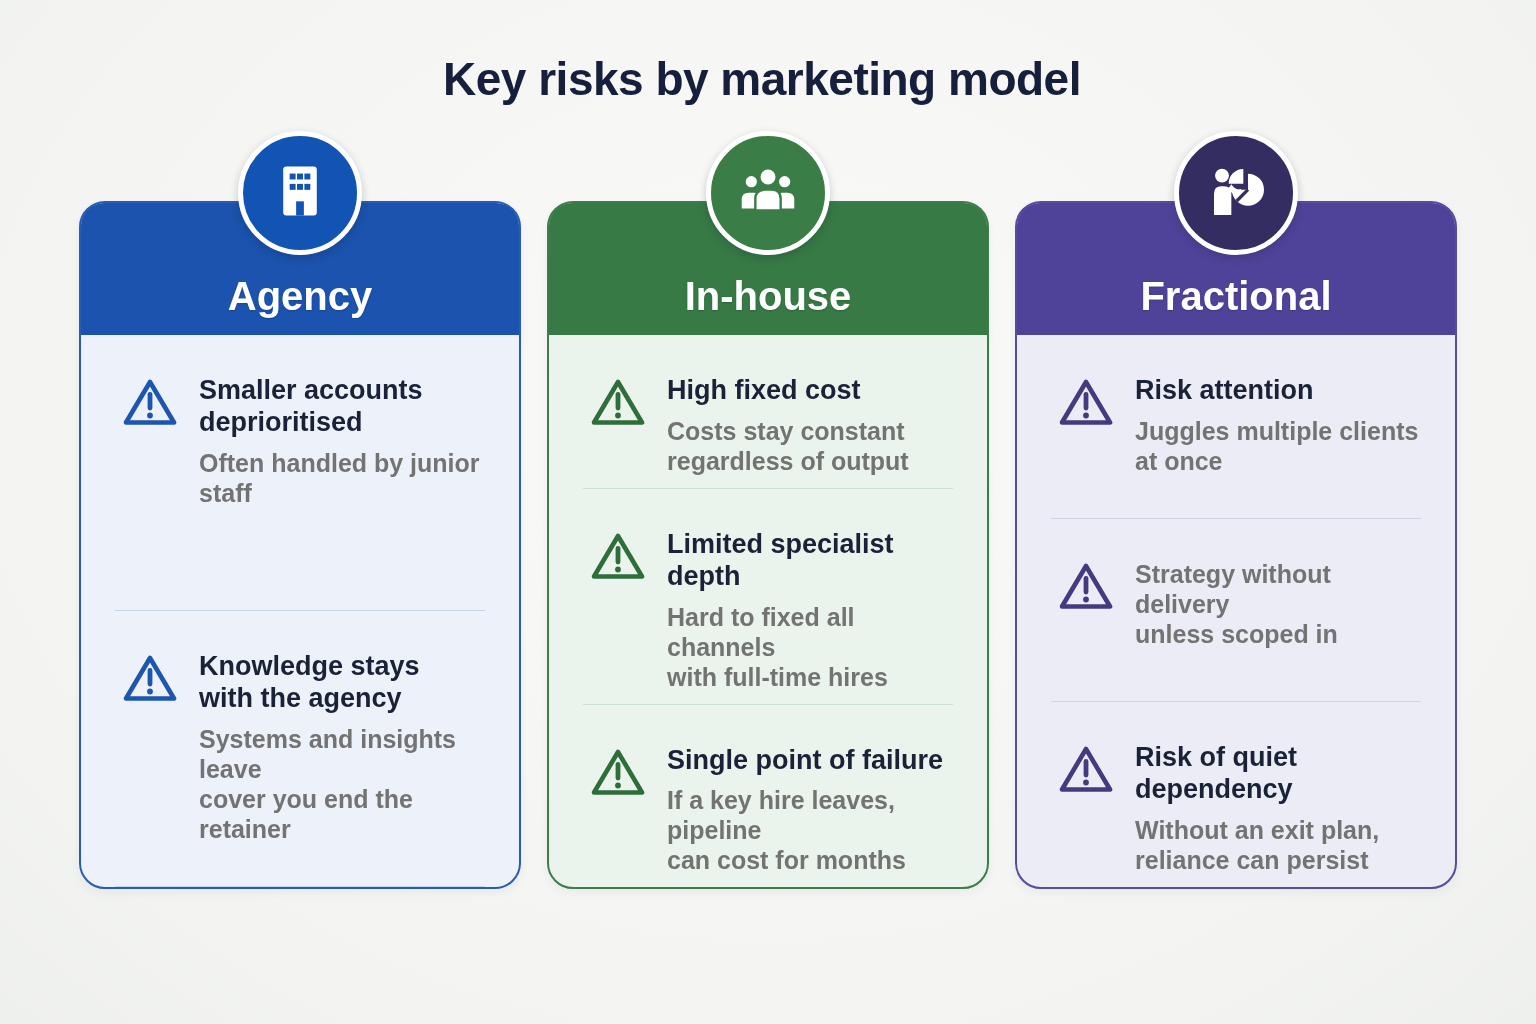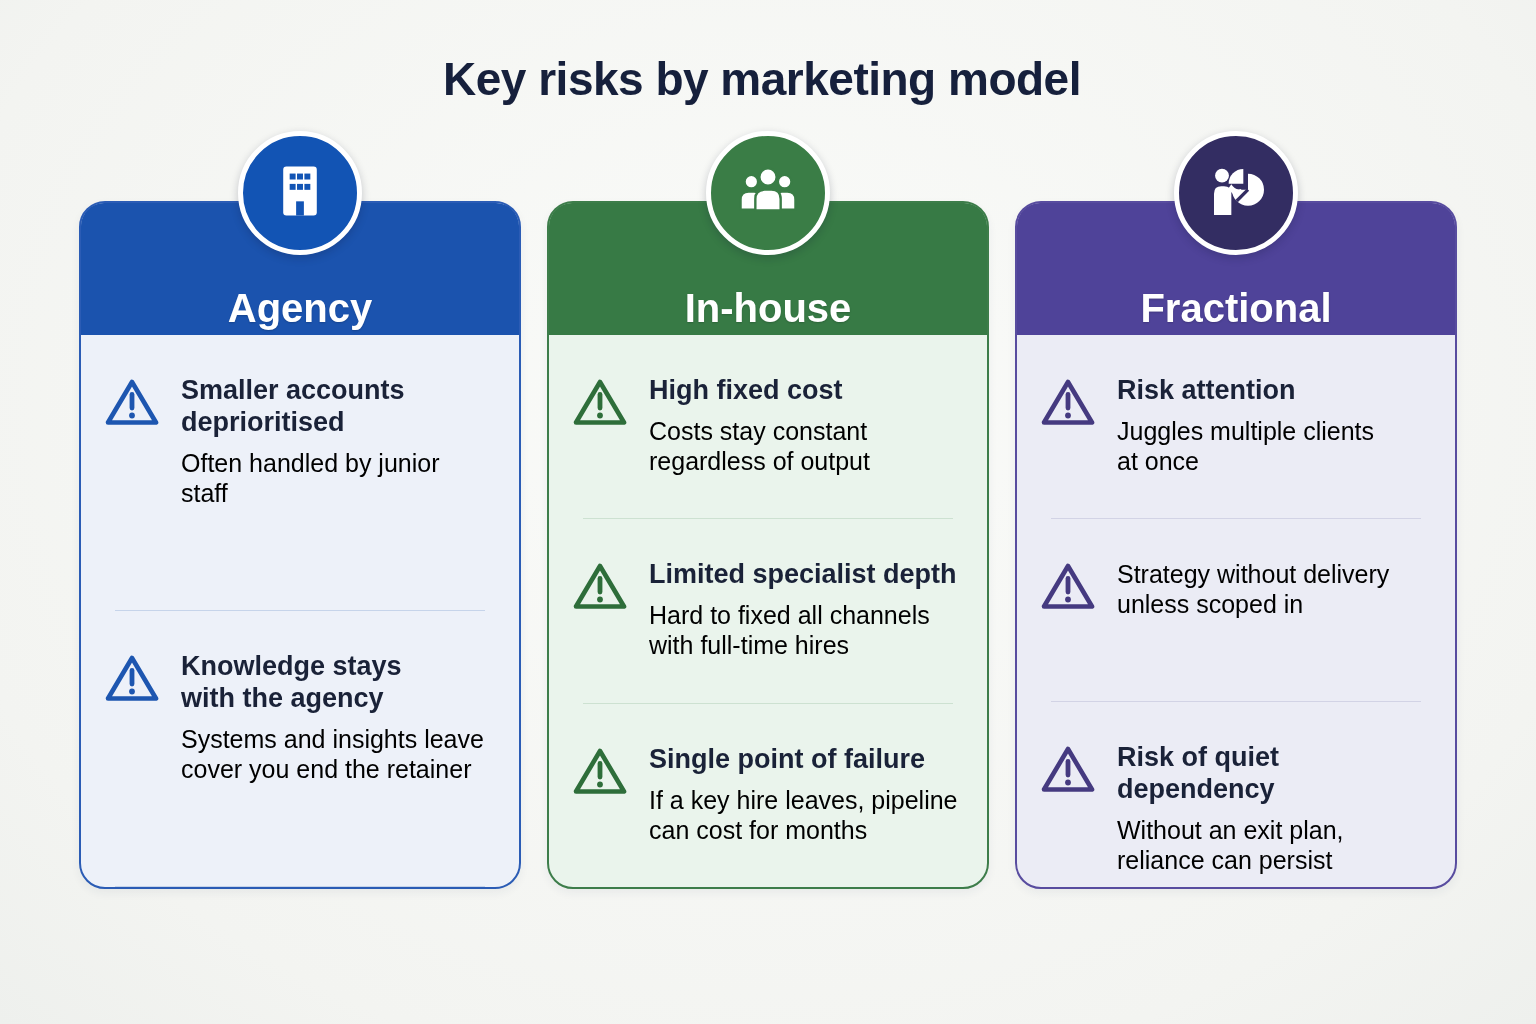--- a/index.html
+++ b/index.html
@@ -37,21 +37,21 @@
     box-shadow:0 4px 10px rgba(40,50,80,0.06);
   }
   .card-header{
     height:132px;
     flex:0 0 auto;
     background:var(--accent);
     border-radius:23px 23px 0 0;
     display:flex;
     align-items:flex-end;
     justify-content:center;
-    padding-bottom:4px;
+    padding-bottom:16px;
     box-sizing:border-box;
   }
   .card-header .label{
     color:#ffffff;
     font-size:40px;
     font-weight:700;
     text-shadow:0 1px 2px rgba(0,0,0,0.18);
   }
   .badge{
     position:absolute;
@@ -69,43 +69,44 @@
   .card-body{
     flex:1;
     display:flex;
     flex-direction:column;
   }
   .risk{
     flex:1;
     display:flex;
     align-items:flex-start;
     gap:22px;
-    padding:40px 28px 12px 24px;
+    padding:40px 28px 12px 42px;
     box-sizing:border-box;
   }
   .divider{
     height:0;
     border-top:1.5px solid var(--divider);
     margin:0 34px;
   }
   .warning{flex:0 0 auto;margin-top:2px;color:var(--triangle);}
   .risk-text{min-width:0;}
   .risk-heading{
     font-size:27px;
     font-weight:700;
     color:#1a2238;
     line-height:1.18;
     white-space:pre-line;
     margin-bottom:9px;
   }
   .risk-detail{
     font-size:25px;
-    color:#000000;
+    color:#737373;
     line-height:1.2;
     white-space:pre-line;
+    font-weight:bold;
   }
 </style>
 </head>
 <body>
 
 <h1 class="page-title">Key risks by marketing model</h1>
 
 <div class="columns">
 
   <section class="card" style="--accent: #1b53ae; --circle: #1254b4; --body: #edf1f9; --border: #2b5cb5; --divider: #c6d4ea; --triangle: #1d56b0;">

